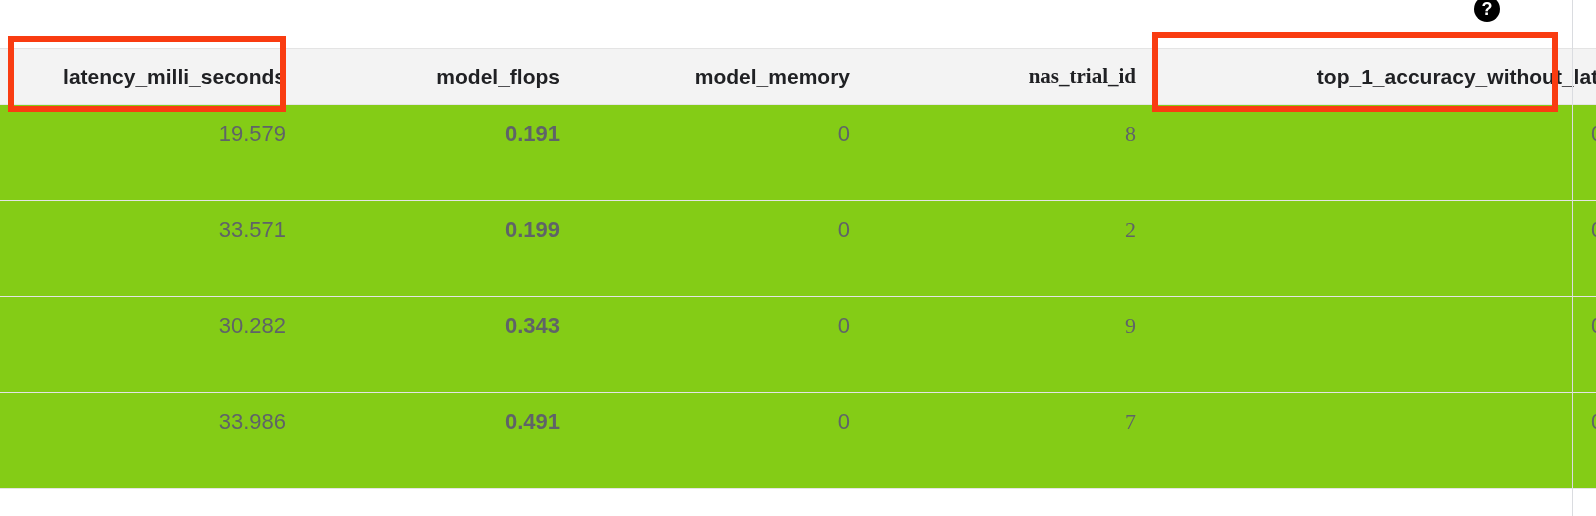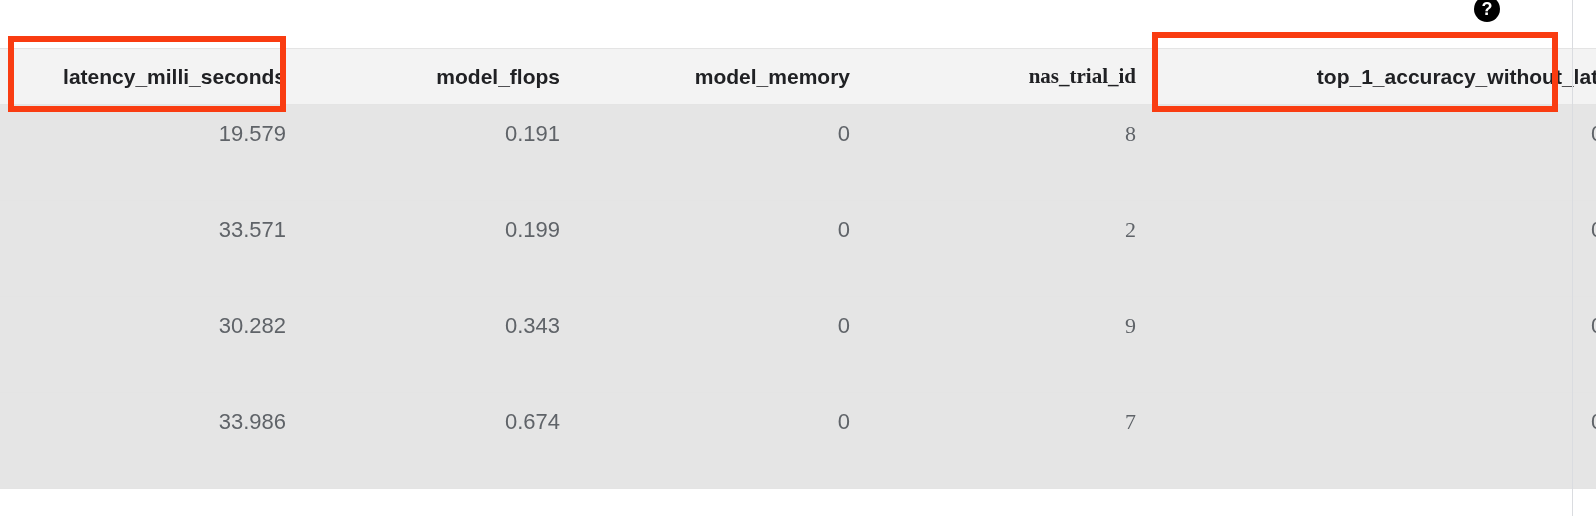--- a/index.html
+++ b/index.html
@@ -67,31 +67,31 @@
   .body-row {
     height: 96px;
     background: #ffffff;
   }
   .body-row td {
     padding: 16px 18px 0 0;
     text-align: right;
     vertical-align: top;
     font-size: 22px;
     color: #5f6368;
-    background: #e5e5e5;
+    background: #84cc16;
     border-bottom: 1px solid #e4e4e4;
     white-space: nowrap;
   }
   .body-row:first-of-type td {
     border-top: none;
   }
 
   
   .col-0 { width: 286px; margin-left: 33px; }
-  .col-1 { width: 256px; }
+  .col-1 { width: 256px; font-weight: bold; }
   .col-2 { width: 272px; margin-top: 28px; }
   .col-3 { width: 268px; font-family: Liberation Serif, serif; }
   .col-4 { width: 492px; }
 
   
   .v-divider {
     position: absolute;
     left: 1572px;
     top: 0;
     width: 1px;
@@ -159,21 +159,21 @@
       <tr class="body-row">
         <td class="col-0">30.282</td>
         <td class="col-1">0.343</td>
         <td class="col-2">0</td>
         <td class="col-3">9</td>
         <td class="col-4">0.678</td>
 
       </tr>
       <tr class="body-row">
         <td class="col-0">33.986</td>
-        <td class="col-1">0.674</td>
+        <td class="col-1">0.491</td>
         <td class="col-2">0</td>
         <td class="col-3">7</td>
         <td class="col-4">0.672</td>
 
       </tr>
     </tbody>
   </table>
 
   <div class="v-divider"></div>
 

